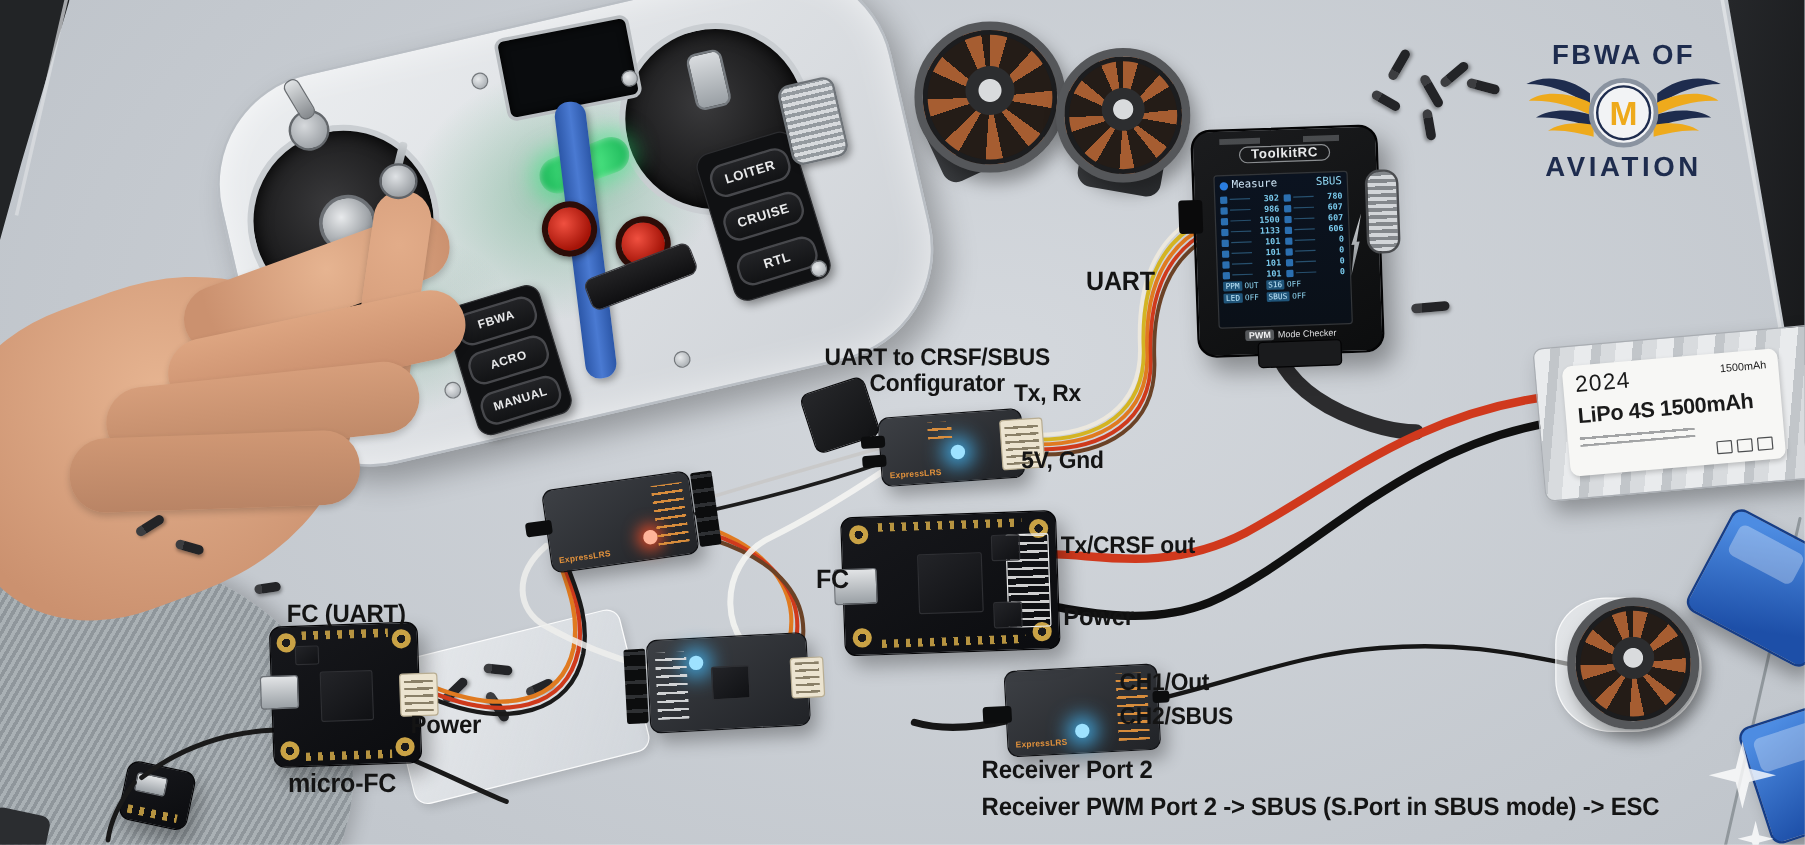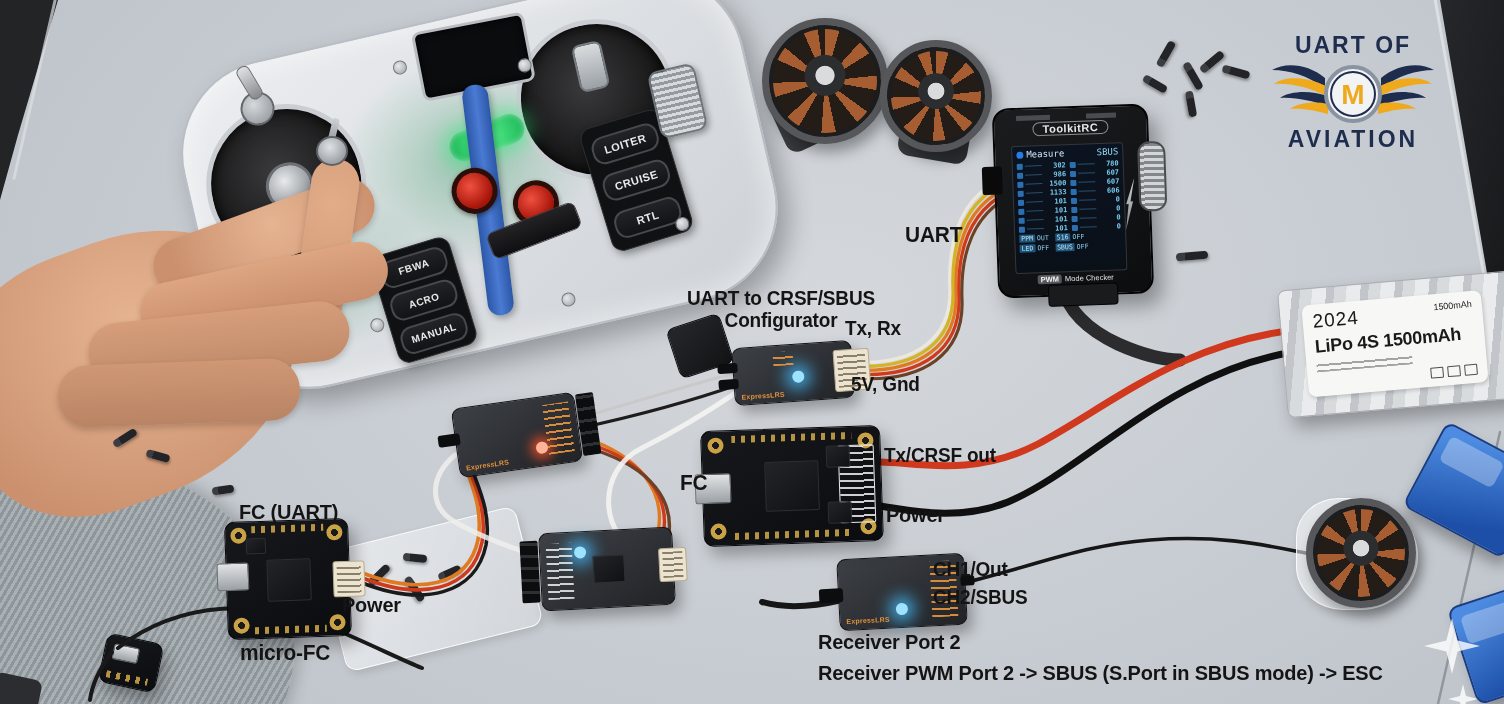--- a/index.html
+++ b/index.html
@@ -282,21 +282,21 @@
 <div class="abs motor" style="left:880px;top:40px;width:98px;height:98px;"></div>
 
 <span class="screw" style="left:1152px;top:50px;width:28px;transform:rotate(-60deg);"></span>
 <span class="screw" style="left:1142px;top:80px;width:26px;transform:rotate(30deg);"></span>
 <span class="screw" style="left:1178px;top:72px;width:30px;transform:rotate(60deg);"></span>
 <span class="screw" style="left:1198px;top:58px;width:28px;transform:rotate(-40deg);"></span>
 <span class="screw" style="left:1222px;top:68px;width:28px;transform:rotate(15deg);"></span>
 <span class="screw" style="left:1178px;top:100px;width:26px;transform:rotate(80deg);"></span>
 <span class="screw" style="left:1176px;top:252px;width:32px;transform:rotate(-5deg);"></span>
 
-<div class="logo-text" style="left:1268px;top:32px;width:170px;font-size:23px;">UART OF</div>
+<div class="logo-text" style="left:1268px;top:32px;width:170px;font-size:23px;">FBWA OF</div>
 <svg class="abs" style="left:1270px;top:56px;z-index:30;" width="166" height="76" viewBox="0 0 166 76">
   <g>
     <path d="M55,22 C38,8 16,6 2,14 C20,14 38,20 55,32 Z" fill="#1e2c4e"></path>
     <path d="M56,30 C36,20 14,20 4,28 C22,27 40,32 56,40 Z" fill="#eeaa1c"></path>
     <path d="M57,40 C40,34 20,35 10,42 C26,41 42,45 57,50 Z" fill="#1e2c4e"></path>
     <path d="M58,48 C44,45 28,47 20,53 C34,52 46,55 58,58 Z" fill="#eeaa1c"></path>
     <path d="M111,22 C128,8 150,6 164,14 C146,14 128,20 111,32 Z" fill="#1e2c4e"></path>
     <path d="M110,30 C130,20 152,20 162,28 C144,27 126,32 110,40 Z" fill="#eeaa1c"></path>
     <path d="M109,40 C126,34 146,35 156,42 C140,41 124,45 109,50 Z" fill="#1e2c4e"></path>
     <path d="M108,48 C122,45 138,47 146,53 C132,52 120,55 108,58 Z" fill="#eeaa1c"></path>

